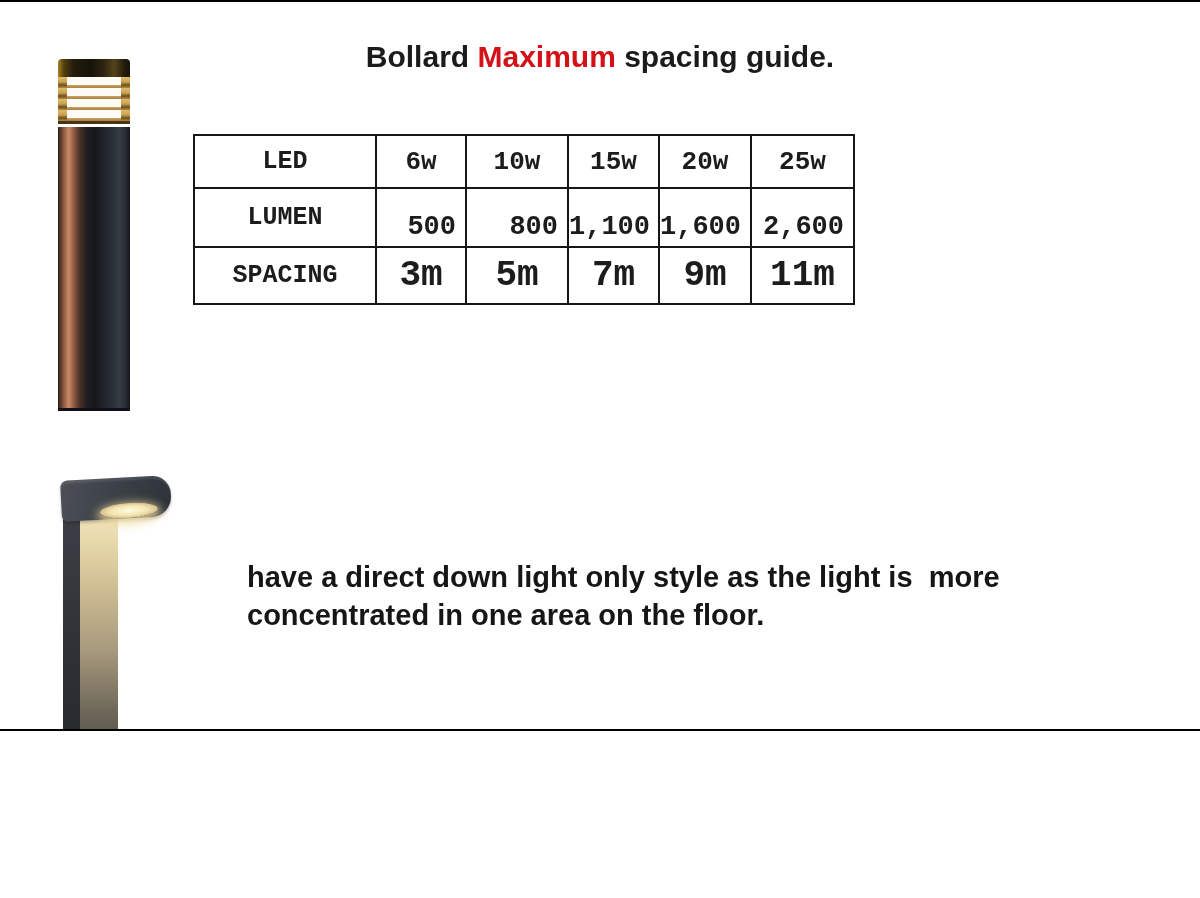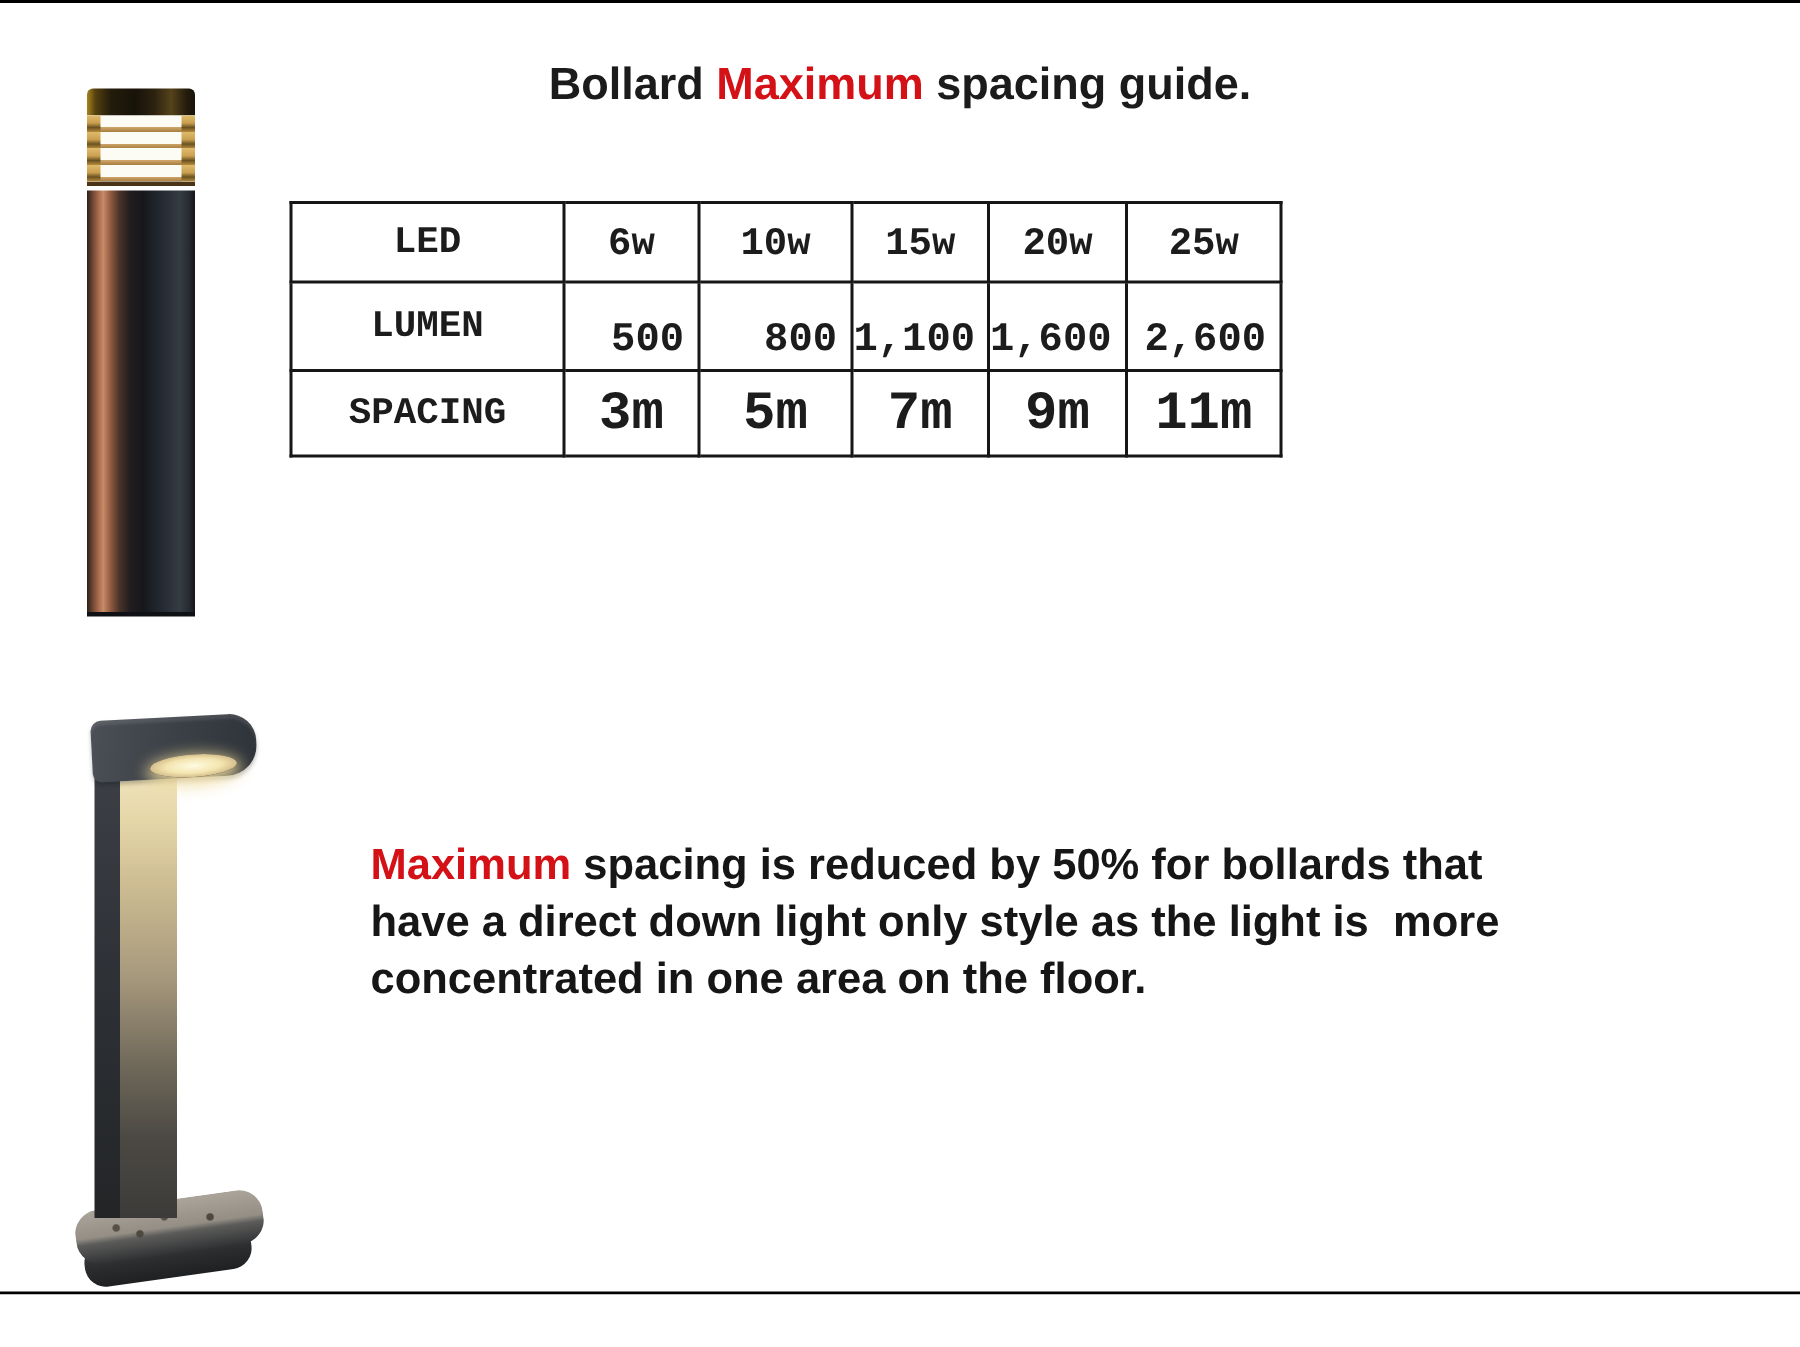--- a/index.html
+++ b/index.html
@@ -2,21 +2,21 @@
 <html><head>
 <meta charset="utf-8">
 <style>
   * { margin: 0; padding: 0; box-sizing: border-box; }
   html, body { background: #fff; }
   body { font-family: "Liberation Sans", sans-serif; }
 
   .page {
     position: relative;
     width: 1200px;
-    height: 863px;
+    height: 731px;
     background: #ffffff;
     border-top: 2px solid #000;
     border-bottom: 2px solid #000;
     overflow: hidden;
   }
 
   
   .title {
     position: absolute;
     left: 0; top: 38px;
@@ -233,18 +233,17 @@
   <div class="bollard2">
     <div class="b2-base-bottom"></div>
     <div class="b2-base-top"></div>
     <div class="b2-post-dark"></div>
     <div class="b2-post-face"></div>
     <div class="b2-head"></div>
     <div class="b2-lens"></div>
   </div>
 
   <div class="footnote">
-    <div class="ln"><span class="red">Maximum</span><span> spacing is reduced by 50% for bollards that</span></div>
     <div class="ln">have a direct down light only style as the light is  more</div>
     <div class="ln">concentrated in one area on the floor.</div>
   </div>
 
 </div>
 
 </body></html>

